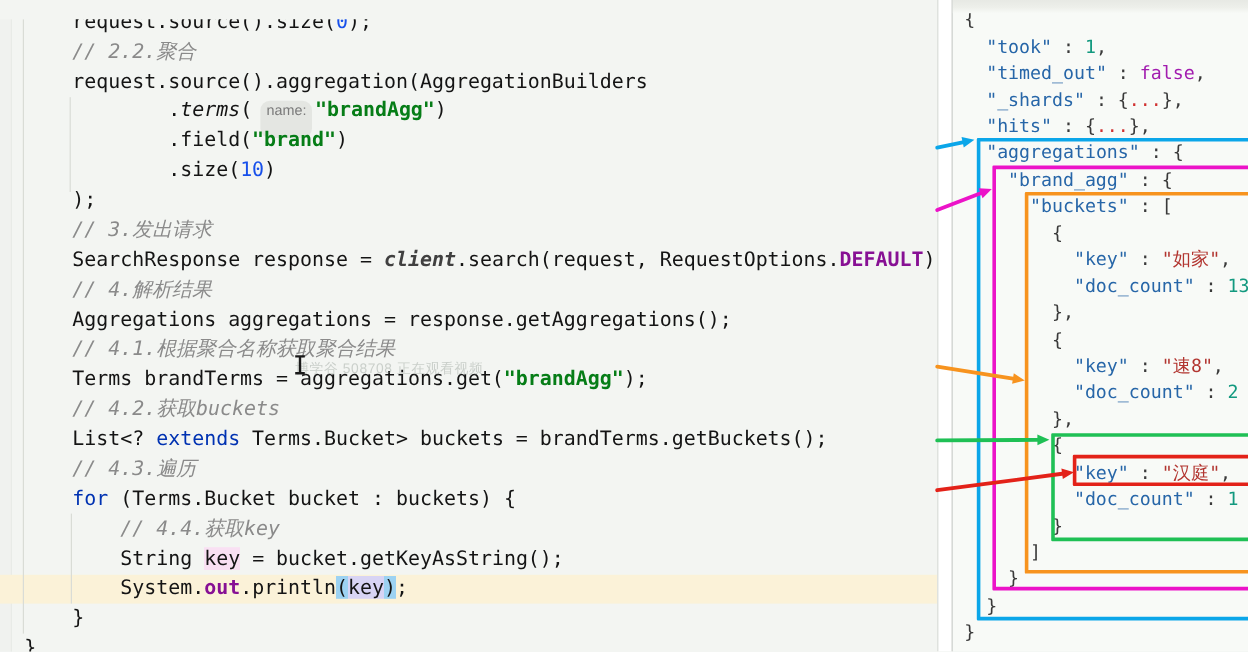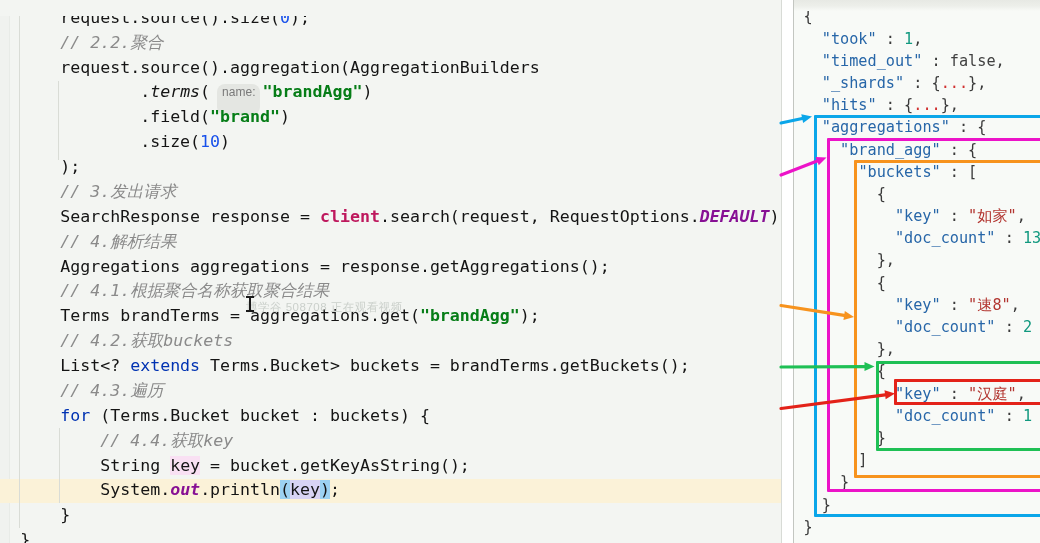--- a/index.html
+++ b/index.html
@@ -23,22 +23,22 @@
   #code-lines {
     position:absolute; left:-19.7px; top:-10.2px;
     font-size:16.6px; line-height:24.88px; color:#141414;
     white-space:pre;
   }
   .code-line { height:24.88px; white-space:pre; }
   .tok-comment { color:#8A8A8A; font-style:italic; }
   .tok-keyword { color:#0032B2; font-weight:normal; }
   .tok-string  { color:#067D17; font-weight:bold; }
   .tok-number  { color:#1750EB; }
-  .tok-field   { color:#be185d; font-weight:bold; }
-  .tok-static  { color:#871094; font-weight:bold; font-style:italic; }
+  .tok-field   { color:#404040; font-weight:bold;font-style:italic; }
+  .tok-static  { color:#871094; font-weight:bold; }
   .tok-smethod { font-style:italic;text-align:right; }
   .tok-hl-pink { background:#F9E0F3; }
   .tok-hl-paren{ background:#9CD2F2; }
   .tok-hl-read { background:#D8D4F4; }
   .tok-inlay {
     display:inline-block; background:#E4E6E2; color:#7A7A7A;
     font-family:"Liberation Sans", sans-serif; font-size:12px;
     line-height:16px; height:31px; border-radius:8px; padding:0 5px;
     vertical-align:1px; margin:0 2px 0 7px;
   }
@@ -64,21 +64,21 @@
     background:linear-gradient(#E7E9E4 0%, #EDEFEa 55%, #F8FAF7 100%);
   }
   #json-lines {
     position:absolute; left:9.5px; top:5.4px;
     font-size:15.2px; line-height:22.2px; color:#3A3A3A; white-space:pre;
   }
   .json-line { height:22.2px; white-space:pre; }
   .jtok-key    { color:#2766A8; }
   .jtok-string { color:#B23530; }
   .jtok-number { color:#12997F; }
-  .jtok-bool   { color:#404040; }
+  .jtok-bool   { color:#a21caf; }
   .jtok-dots   { color:#D03030; }
 
   
   .anno-box { position:absolute; border-style:solid; border-width:3.8px; border-radius:1px; }
 
   
   #overlay { position:absolute; left:0; top:0; width:1040px; height:543px; pointer-events:none; }
 </style>
 </head>
 <body>

